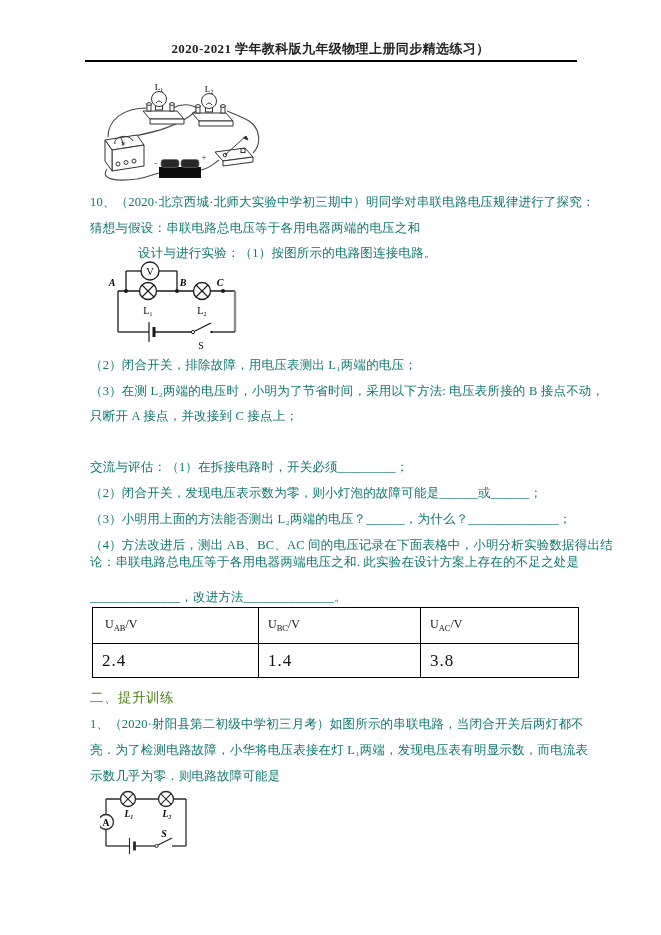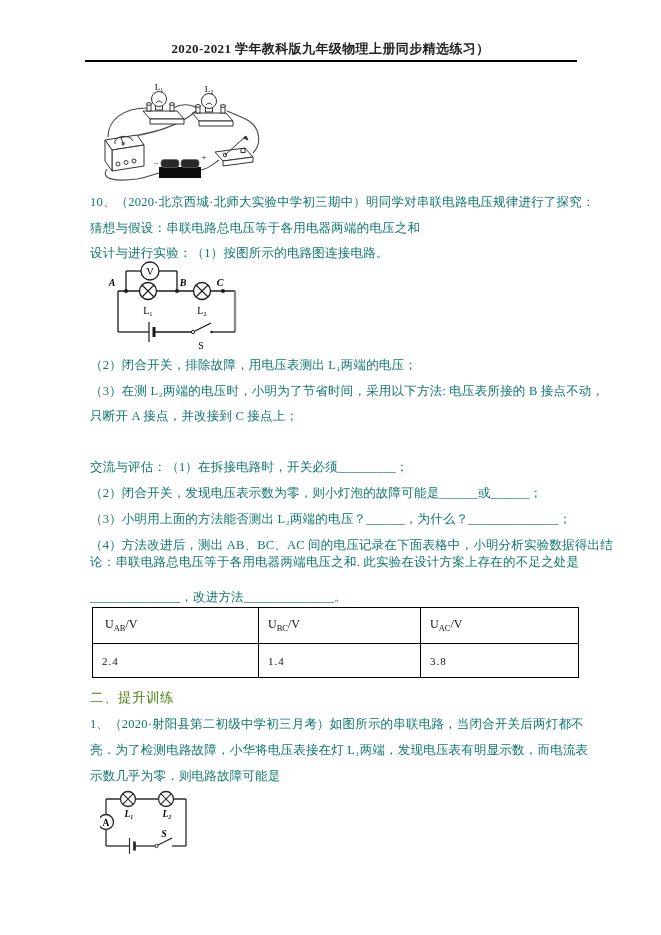--- a/index.html
+++ b/index.html
@@ -31,21 +31,21 @@
     position:absolute;top:607px;left:92px;
     border-collapse:collapse;table-layout:fixed;
     font-size:12px;color:#111;
   }
   table.vtab td{
     border:1.5px solid #000;
     padding:0 0 0 9px;vertical-align:middle;
     font-family:"Liberation Serif","DejaVu Serif",serif;
   }
   table.vtab tr.hrow td{height:35px;}
-  table.vtab tr.vrow td{height:33px;font-size:11px;letter-spacing:1px;}
+  table.vtab tr.vrow td{height:33px;font-size:17px;letter-spacing:1px;}
   table.vtab sub{font-size:8.5px;}
   .sec-heading{
     position:absolute;left:90px;top:689px;
     font-size:13.5px;font-weight:normal;letter-spacing:.5px;
     white-space:nowrap;color:#4d7c0f;
   }
   .ckt-text{font-family:"Liberation Serif","DejaVu Serif",serif;}
 </style>
 </head>
 <body>
@@ -119,21 +119,21 @@
         <circle cx="128" cy="77" r="1.8"></circle>
         <rect x="144" y="70.5" width="4" height="4"></rect>
         <line x1="128" y1="77" x2="149" y2="58"></line>
         <polygon points="149,58 146.5,60 151,62" fill="#333"></polygon>
       </g>
     </svg>
   </div>
 
   <div class="tline" style="top:194px;">10、（2020·北京西城·北师大实验中学初三期中）明同学对串联电路电压规律进行了探究：</div>
   <div class="tline" style="top:220px;">猜想与假设：串联电路总电压等于各用电器两端的电压之和</div>
-  <div class="tline" style="top:245px;">设计与进行实验：（1）按图所示的电路图连接电路。</div>
+  <div class="tline" style="top:245px;margin-left:48px;">设计与进行实验：（1）按图所示的电路图连接电路。</div>
 
   <div class="fig" style="left:100px;top:259px;">
     <svg width="150" height="95" viewBox="0 0 150 95">
       <g stroke="#1a1a1a" stroke-width="1.3" fill="none">
         <line x1="18" y1="32" x2="135" y2="32"></line>
         <line x1="18" y1="32" x2="18" y2="73"></line>
         <line x1="135" y1="32" x2="135" y2="73" stroke="#8a8a8a" stroke-width="2.4"></line>
         <line x1="18" y1="73" x2="49" y2="73"></line>
         <line x1="54" y1="73" x2="92" y2="73"></line>
         <line x1="112" y1="73" x2="135" y2="73"></line>

